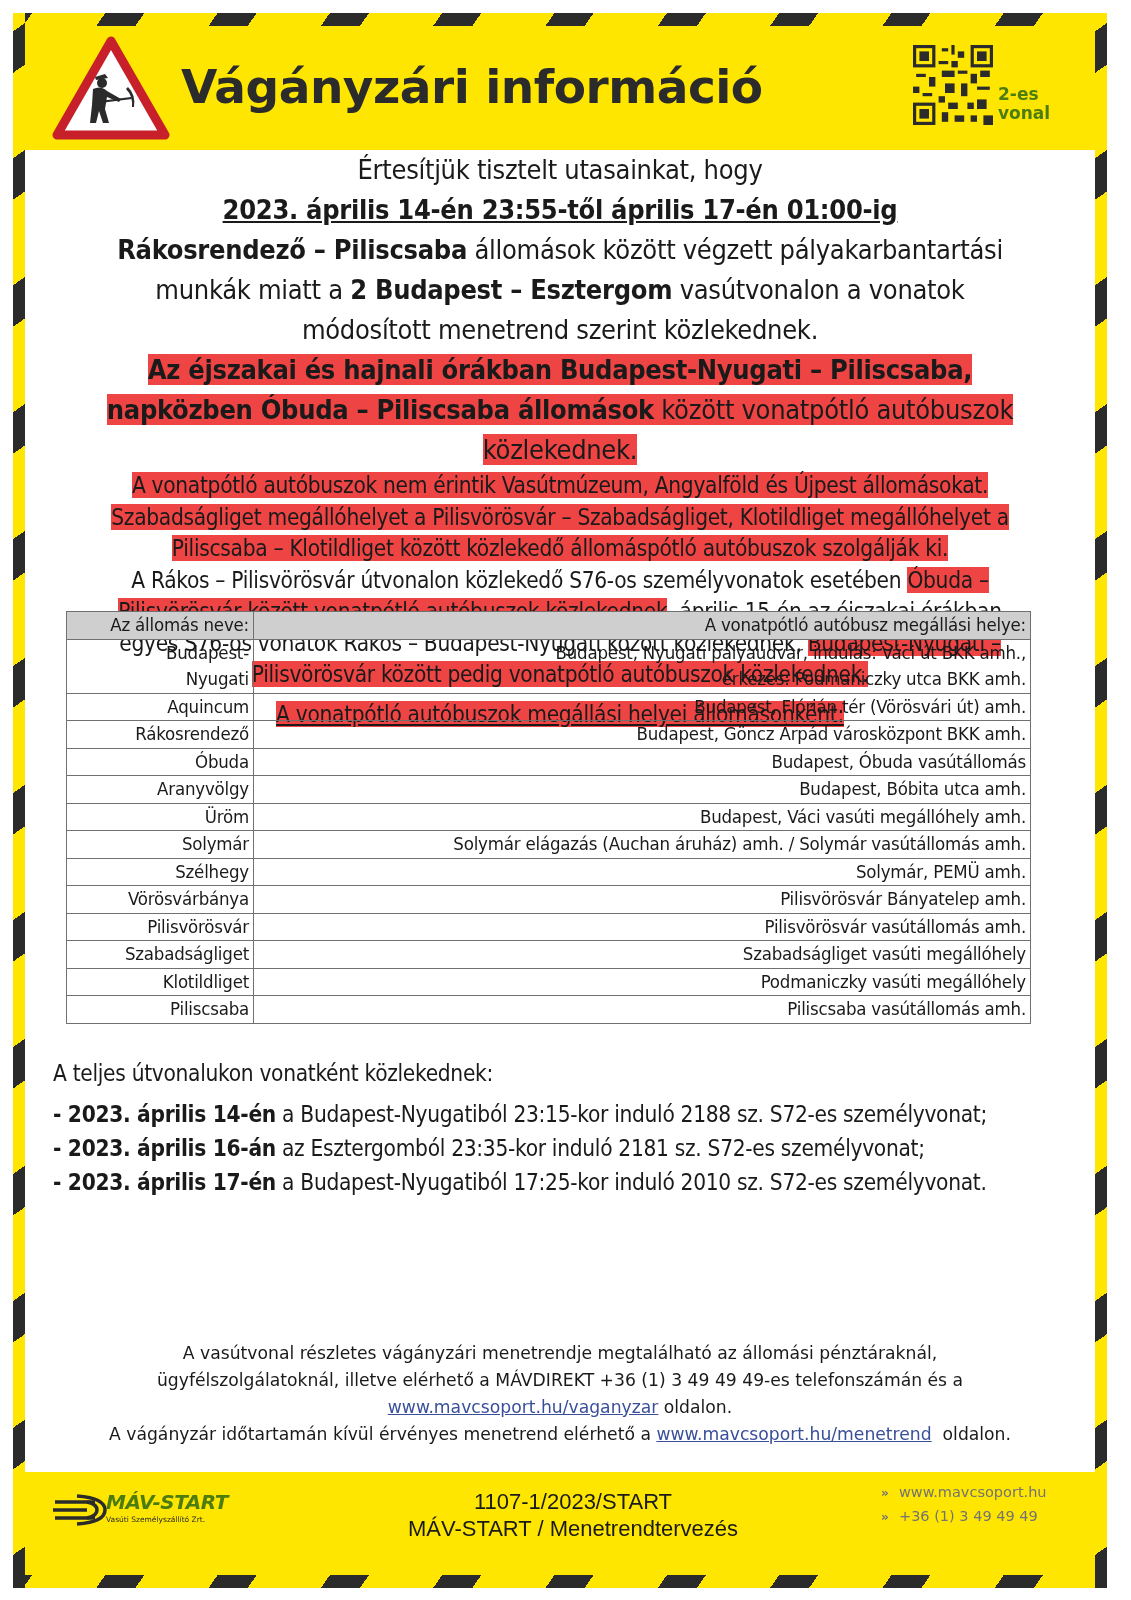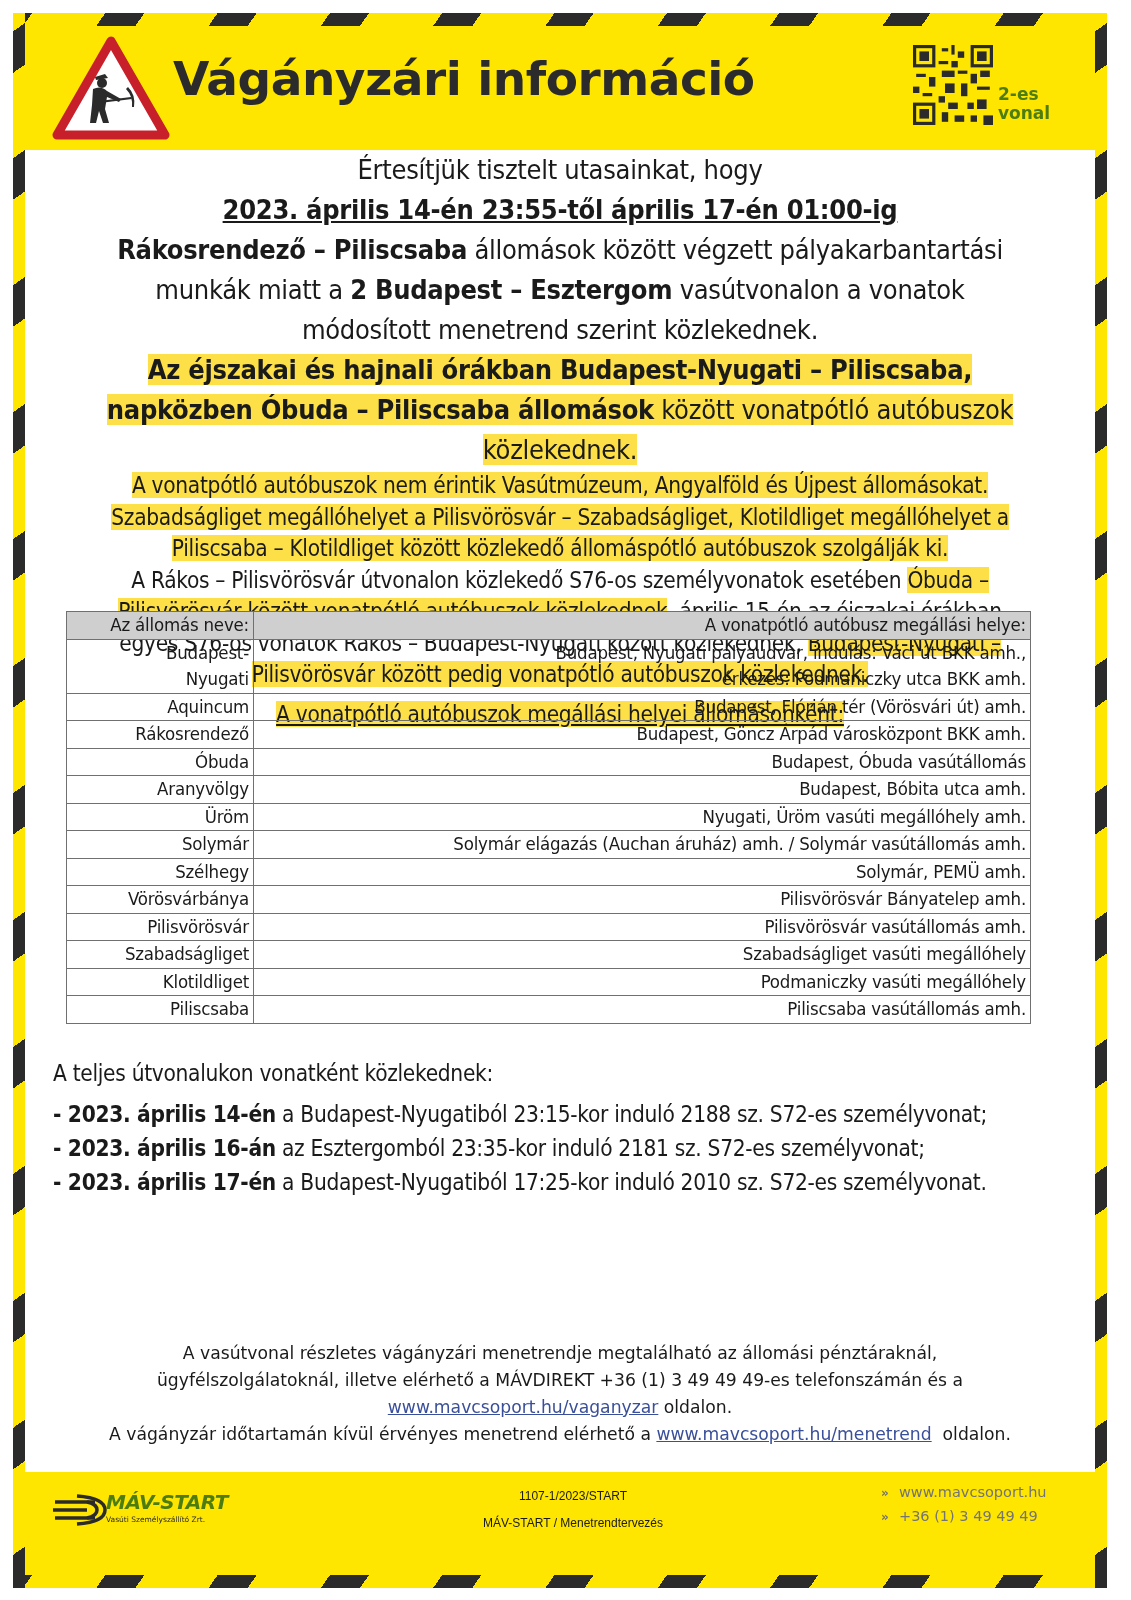--- a/index.html
+++ b/index.html
@@ -12,30 +12,30 @@
   .frame-top { top: 0; }
   .frame-bottom { bottom: 0; }
   .frame-left, .frame-right { position: absolute; top: 0; width: 12px; height: 1575px;
     background: repeating-linear-gradient(-35deg, #2b2b2b 0 34px, #ffe600 34px 104px); }
   .frame-left { left: 0; }
   .frame-right { right: 0; }
   .header-band { position: absolute; left: 12px; right: 12px; top: 13px; height: 124px; background: #ffe600; }
   .footer-band { position: absolute; left: 12px; right: 12px; bottom: 13px; height: 103px; background: #ffe600; }
   .warn-sign { position: absolute; left: 38px; top: 22px; width: 120px; height: 108px; }
   .title { position: absolute; left: 160px; top: 38px; font-family: "DejaVu Sans", sans-serif; font-weight: bold;
-    font-size: 47px; letter-spacing: -0.5px; color: #2b2b2b; margin: 0; }
+    font-size: 47px; letter-spacing: -0.5px; color: #2b2b2b; margin: 8px; }
   .qr { position: absolute; left: 900px; top: 32px; width: 80px; height: 80px; }
   .line-label { position: absolute; left: 985px; top: 72px; font-family: "DejaVu Sans", sans-serif; font-weight: bold;
     font-size: 17px; line-height: 19px; color: #4d7c0f; }
 
   .content { position: absolute; left: 12px; right: 12px; top: 137px; text-align: center; }
   .p { margin: 0; }
   .intro { font-size: 27px; line-height: 40px; letter-spacing: -0.3px; }
   .intro .underline { text-decoration: underline; font-weight: bold; }
-  .hl { background: #fde047; }
+  .hl { background: #ef4444; }
   .small { font-size: 22.5px; line-height: 31.5px; letter-spacing: -0.3px; }
   .tbl-caption { font-size: 22.5px; margin-top: 8px; line-height: 30px; text-decoration: underline; }
 
   table.stops { position: absolute; left: 53px; top: 598px; width: 965px; border-collapse: collapse;
     font-size: 18.5px; line-height: 26.5px; letter-spacing: -0.2px; }
   table.stops th, table.stops td { border: 1.5px solid #707070; padding: 0 4px; text-align: right; font-weight: normal; }
   table.stops th { background: #cfcfcf; }
   table.stops td.name { width: 178px; }
 
   .trains { position: absolute; left: 40px; top: 1042px; text-align: left; font-size: 22.5px; letter-spacing: -0.3px; }
@@ -43,21 +43,21 @@
   .trains .item { line-height: 34px; }
   .info { position: absolute; left: 12px; right: 12px; top: 1327px; text-align: center;
     font-family: "DejaVu Sans", sans-serif; font-size: 17.2px; line-height: 27px; }
   .info a { color: #3a4f9a; text-decoration: underline; }
 
   .logo { position: absolute; left: 38px; top: 1475px; width: 170px; height: 50px; }
   .logo-text { position: absolute; left: 93px; top: 1477px; font-family: "DejaVu Sans", sans-serif; font-weight: bold;
     font-style: italic; font-size: 20px; color: #4d7c0f; letter-spacing: -0.5px; }
   .logo-sub { position: absolute; left: 93px; top: 1502px; font-family: "DejaVu Sans", sans-serif; font-size: 7.5px; color: #2b2b2b; }
   .ref { position: absolute; left: 380px; width: 360px; text-align: center; font-family: "Liberation Sans", sans-serif;
-    font-size: 12px; color: #1a1a1a; }
+    font-size: 22px; color: #1a1a1a; }
   .ref1 { top: 1476px; }
   .ref2 { top: 1503px; }
   .contact { position: absolute; left: 868px; font-family: "DejaVu Sans", sans-serif; font-size: 14.5px; color: #737373; }
   .contact .arr { display: inline-block; width: 18px; font-weight: bold; font-size: 12px; }
   .c1 { top: 1471px; }
   .c2 { top: 1495px; }
 </style>
 </head>
 <body>
 
@@ -169,21 +169,21 @@
       <tr>
           <td class="name">Óbuda</td>
           <td>Budapest, Óbuda vasútállomás</td>
         </tr>
       <tr>
           <td class="name">Aranyvölgy</td>
           <td>Budapest, Bóbita utca amh.</td>
         </tr>
       <tr>
           <td class="name">Üröm</td>
-          <td>Nyugati, Üröm vasúti megállóhely amh.</td>
+          <td>Budapest, Váci vasúti megállóhely amh.</td>
         </tr>
       <tr>
           <td class="name">Solymár</td>
           <td>Solymár elágazás (Auchan áruház) amh. / Solymár vasútállomás amh.</td>
         </tr>
       <tr>
           <td class="name">Szélhegy</td>
           <td>Solymár, PEMÜ amh.</td>
         </tr>
       <tr>

